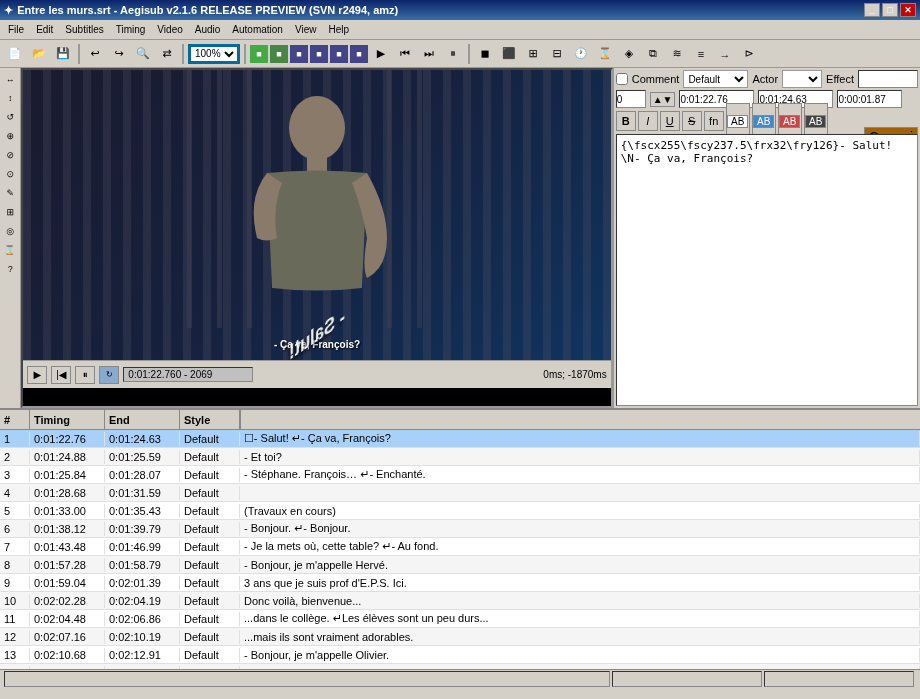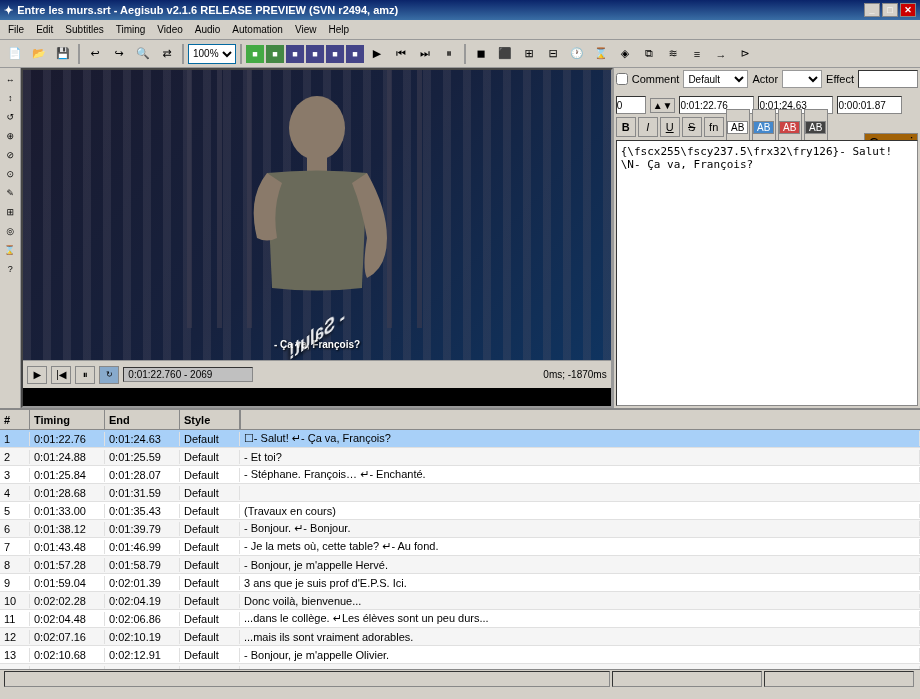--- a/index.html
+++ b/index.html
@@ -48,21 +48,21 @@
     }
     .toolbar-btn {
       width: 22px; height: 22px;
       background: #d4d0c8;
       border: 1px solid transparent;
       display: flex; align-items: center; justify-content: center;
       cursor: pointer;
       font-size: 11px;
     }
     .toolbar-separator { width: 2px; height: 20px; background: #999; margin: 0 2px; }
-    .toolbar-select { height: 20px; font-size: 10px; border: 1px solid #0369a1; background: white; }
+    .toolbar-select { height: 20px; font-size: 10px; border: 3px solid #0369a1; background: white; }
 
     
     #main-content {
       display: flex;
       height: calc(699px - 60px - 20px);
       flex-direction: column;
     }
 
     
     #upper-area {
@@ -145,21 +145,21 @@
       background: #d4d0c8;
       border-left: 1px solid #999;
       display: flex;
       flex-direction: column;
       padding: 2px;
     }
     #editor-top-row {
       display: flex;
       align-items: center;
       gap: 4px;
-      margin-bottom: 8px;
+      margin-bottom: 2px;
     }
     .editor-checkbox { width: 12px; height: 12px; }
     .editor-label { font-size: 11px; }
     .editor-dropdown { height: 18px; font-size: 10px; border: 1px solid #999; background: white; }
     .editor-input-sm { height: 18px; font-size: 10px; border: 1px inset #888; background: white; width: 60px; }
     .editor-input-time { height: 18px; font-size: 10px; border: 1px inset #888; background: white; width: 75px; }
     .editor-input-dur { height: 18px; font-size: 10px; border: 1px inset #888; background: white; width: 65px; }
     
     #editor-toolbar {
       display: flex;

